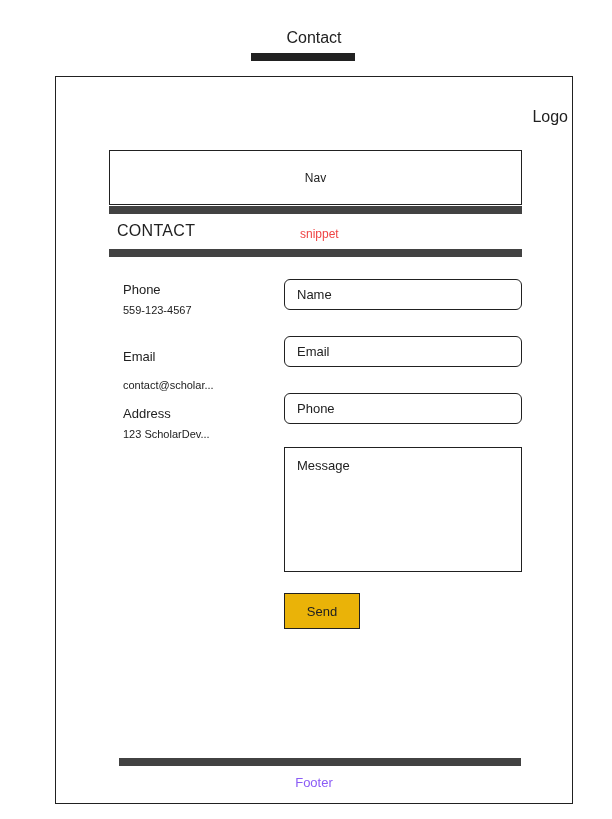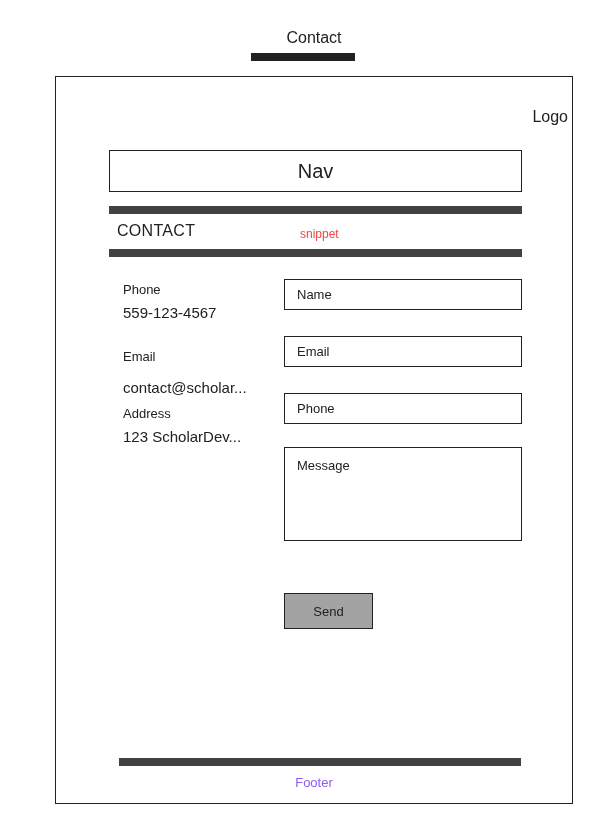--- a/index.html
+++ b/index.html
@@ -37,26 +37,26 @@
   .logo {
     position: absolute;
     top: 27px; left: 0;
     width: 100%;
     text-align: right;
     font-size: 16px;
   }
   .nav-bar {
     position: absolute;
     left: 53px; top: 73px;
-    width: 413px; height: 42px;
+    width: 413px; height: 55px;
     border: 1.5px solid #212121;
     display: flex;
     align-items: center;
     justify-content: center;
-    font-size: 20px;
+    font-size: 12px;
     background: #ffffff;
     cursor: pointer;
   }
   .divider {
     position: absolute;
     left: 53px;
     width: 413px; height: 2px;
     background: #424242;
   }
   .divider-top    { top: 129px; }
@@ -76,69 +76,69 @@
   }
   .info-item-label {
     position: absolute;
     left: 63px;
     font-size: 13px;
     color: #212121;
   }
   .info-item-value {
     position: absolute;
     left: 63px;
-    font-size: 15px;
+    font-size: 11px;
     color: #212121;
   }
   .lbl-phone   { top: 201px; }
   .val-phone   { top: 223px; }
   .lbl-email   { top: 268px; }
   .val-email   { top: 298px; }
   .lbl-address { top: 325px; }
   .val-address { top: 347px; }
   .form-input {
     position: absolute;
     left: 228px;
     width: 238px; height: 31px;
     border: 1.5px solid #212121;
     background: #ffffff;
     font-family: "Liberation Sans", sans-serif;
     font-size: 13px;
     color: #212121;
     padding: 0 0 0 12px;
     outline: none;
-    border-radius: 0;
+    border-radius: 6px;
   }
   .form-input::placeholder, .form-textarea::placeholder {
     color: #212121;
     opacity: 1;
   }
   .input-name  { top: 202px; }
   .input-email { top: 259px; }
   .input-phone { top: 316px; }
   .form-textarea {
     position: absolute;
     left: 228px; top: 370px;
-    width: 238px; height: 94px;
+    width: 238px; height: 125px;
     border: 1.5px solid #212121;
     background: #ffffff;
     font-family: "Liberation Sans", sans-serif;
     font-size: 13px;
     color: #212121;
     padding: 10px 10px 10px 12px;
     resize: none;
     outline: none;
     border-radius: 0;
   }
   .send-button {
     position: absolute;
     left: 228px; top: 516px;
-    width: 89px; height: 36px;
-    border: 1.5px solid #212121;
-    background: #a3a3a3;
+    width: 76px; height: 36px;
+    border: 1.5px solid #212121;
+    background: #eab308;
     font-family: "Liberation Sans", sans-serif;
     font-size: 13px;
     color: #212121;
     cursor: pointer;
     border-radius: 0;
   }
   .footer-divider {
     position: absolute;
     left: 63px; top: 681px;
     width: 402px; height: 2px;

